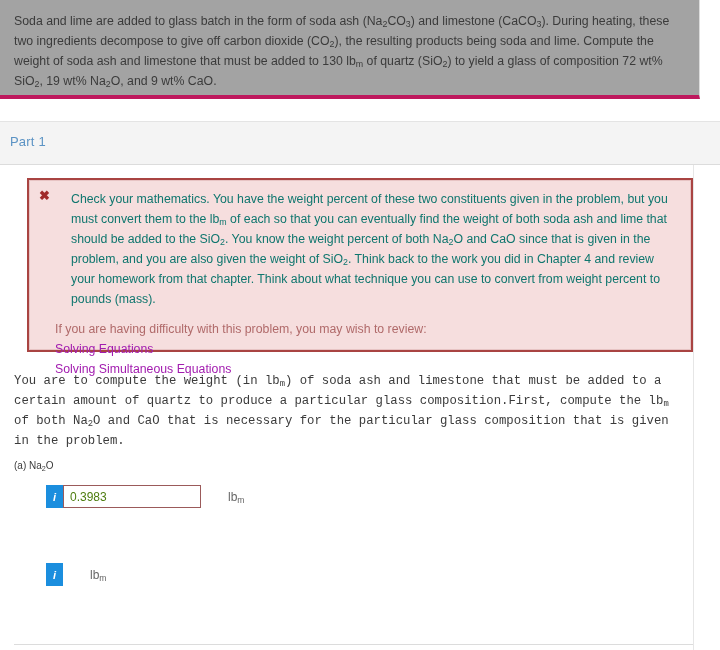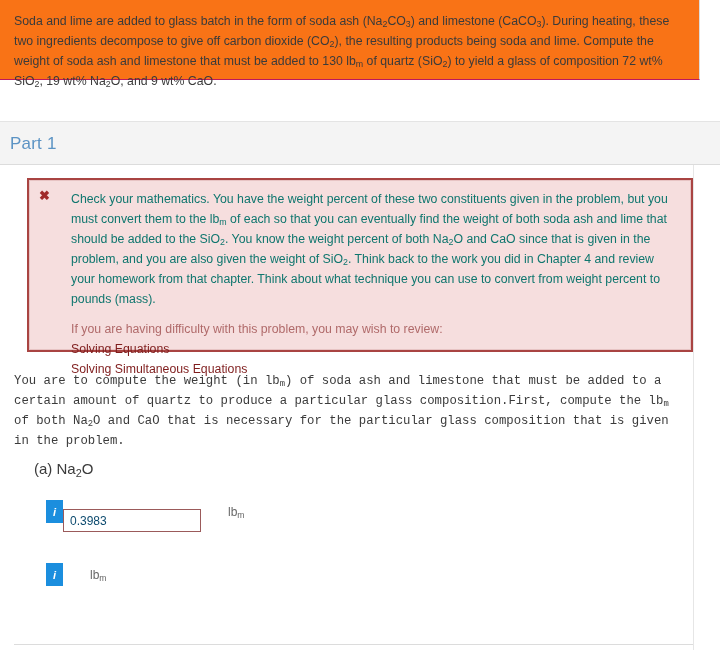--- a/index.html
+++ b/index.html
@@ -17,25 +17,25 @@
     position: relative;
   }
   sub { font-size: 0.72em; vertical-align: -0.25em; line-height: 0; }
 
   
   .problem-panel {
     position: absolute;
     left: 0;
     top: 0;
     width: 700px;
-    height: 80px;
+    height: 99px;
     box-sizing: border-box;
     border-right: 1px solid #dcdcdc;
-    border-bottom: 1px solid #be185d;
-    background: #f97316;
+    border-bottom: 4px solid #be185d;
+    background: #a3a3a3;
   }
   .problem-text {
     padding: 12px 18px 0 14px;
     line-height: 1.62;
     color: #3b3b3b;
   }
 
   
   .part-band {
     position: absolute;
@@ -45,21 +45,21 @@
     height: 44px;
     box-sizing: border-box;
     background: #f4f4f4;
     border-top: 1px solid #e4e4e4;
     border-bottom: 1px solid #dcdcdc;
   }
   .part-band .part-title {
     position: absolute;
     left: 10px;
     top: 12px;
-    font-size: 17px;
+    font-size: 13px;
     color: #5b93c4;
     letter-spacing: .2px;
   }
 
   
   .alert {
     position: absolute;
     left: 27px;
     top: 178px;
     width: 666px;
@@ -82,28 +82,28 @@
     font-size: 13px;
     font-weight: bold;
     line-height: 1;
   }
   .alert-msg {
     margin-left: 28px;
     color: #0f766e;
     line-height: 1.62;
   }
   .alert-review {
-    margin-left: 28px;
+    margin-left: 12px;
     margin-top: 11px;
     color: #b06a6a;
     line-height: 1.62;
   }
   .alert-link {
     display: block;
-    color: #7f1d1d;
+    color: #a21caf;
     text-decoration: none;
     line-height: 1.62;
     cursor: pointer;
   }
 
   
   .prose {
     position: absolute;
     left: 14px;
     top: 372px;
@@ -111,21 +111,21 @@
     line-height: 1.62;
     color: #3b3b3b;
     font-family: Liberation Mono, monospace;
   }
   .prose .p2 { margin-top: 13px; }
 
   
   .answer-block { position: absolute; left: 14px; width: 360px; }
   .answer-a { top: 460px; }
   .answer-b { top: 549px; }
-  .answer-label { color: #3b3b3b; font-size: 15px; margin-left: 20px; }
+  .answer-label { color: #3b3b3b; font-size: 10px; }
   .answer-row {
     margin-top: 14px;
     margin-left: 32px;
     display: flex;
     align-items: center;
   }
   .info-badge {
     width: 17px;
     height: 23px;
     background: #1b8ede;
@@ -141,25 +141,24 @@
     flex: none;
   }
   .answer-input {
     width: 138px;
     height: 23px;
     box-sizing: border-box;
     border: 1px solid #9b5a5a;
     background: #ffffff;
     font-family: "Liberation Sans", sans-serif;
     font-size: 12px;
-    color: #0c4a6e;
+    color: #4d7c0f;
     padding: 0 6px;
     outline: none;
     flex: none;
-    margin-top: 18px;
   }
   .unit-label {
     margin-left: 15px;
     color: #666666;
     font-size: 12px;
     flex: none;
     padding-left: 12px;
   }
 
   

